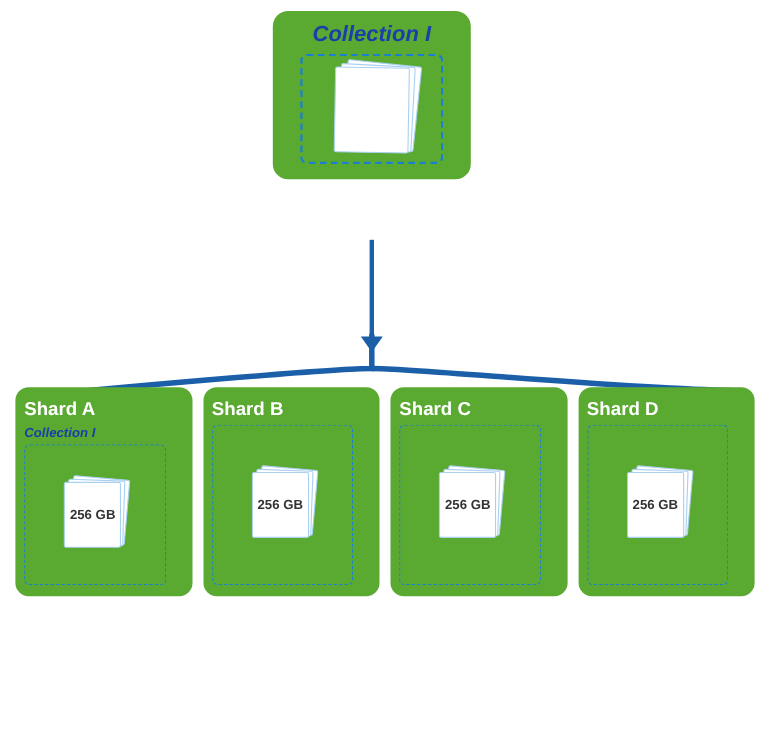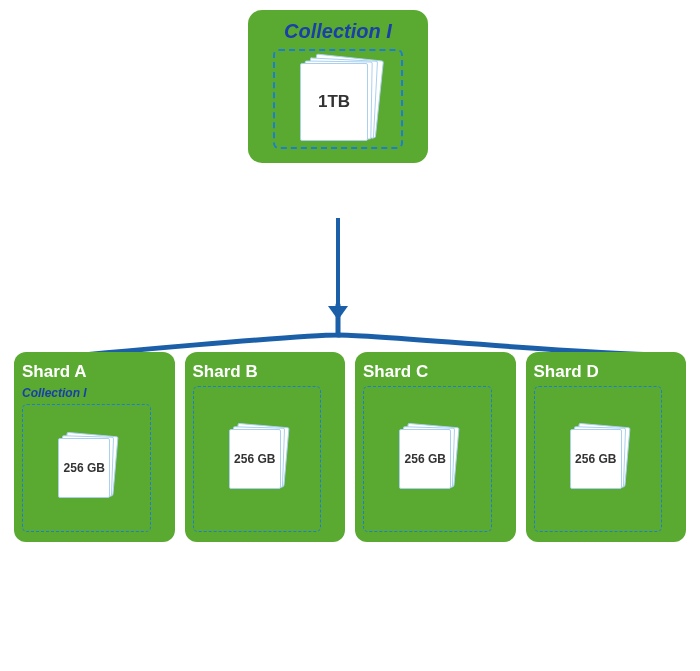--- a/index.html
+++ b/index.html
@@ -212,23 +212,20 @@
 
 <div class="diagram-container">
 
   <div class="top-collection">
     <span class="collection-title">Collection I</span>
     <div class="docs-stack-wrapper">
       <div class="doc-stack">
         <div class="doc-page doc-page-back3"></div>
         <div class="doc-page doc-page-back2"></div>
         <div class="doc-page doc-page-back1"></div>
-        <div class="doc-page doc-page-front">
-          <span>1TB</span>
-        </div>
       </div>
     </div>
   </div>
 
   <div class="arrow-down"></div>
 
   <svg class="curved-line-svg" viewBox="0 0 700 80" xmlns="http://www.w3.org/2000/svg">
     <path d="M 338 10 C 338 30, 338 30, 338 40 C 300 40, 100 58, 30 65" stroke="#1a5fa8" stroke-width="5" fill="none" stroke-linecap="round"></path>
     <path d="M 338 40 C 380 40, 560 58, 665 60" stroke="#1a5fa8" stroke-width="5" fill="none" stroke-linecap="round"></path>
   </svg>

